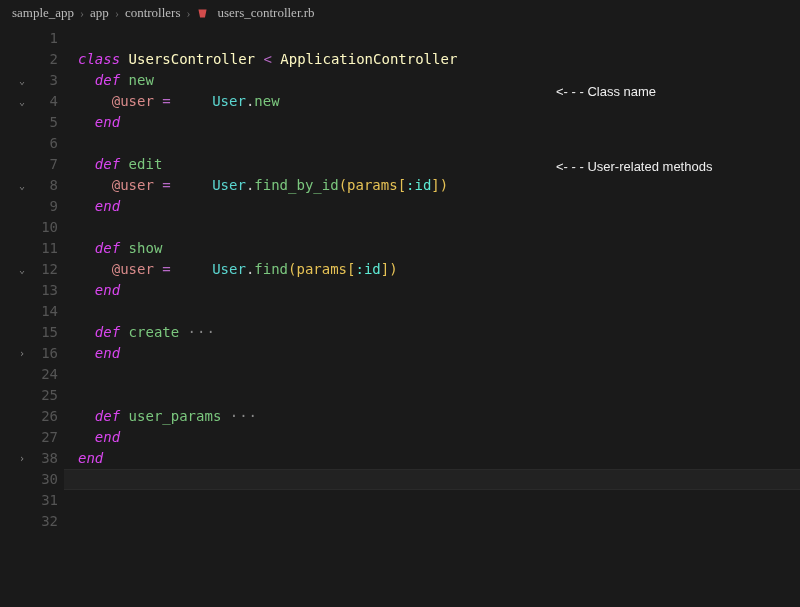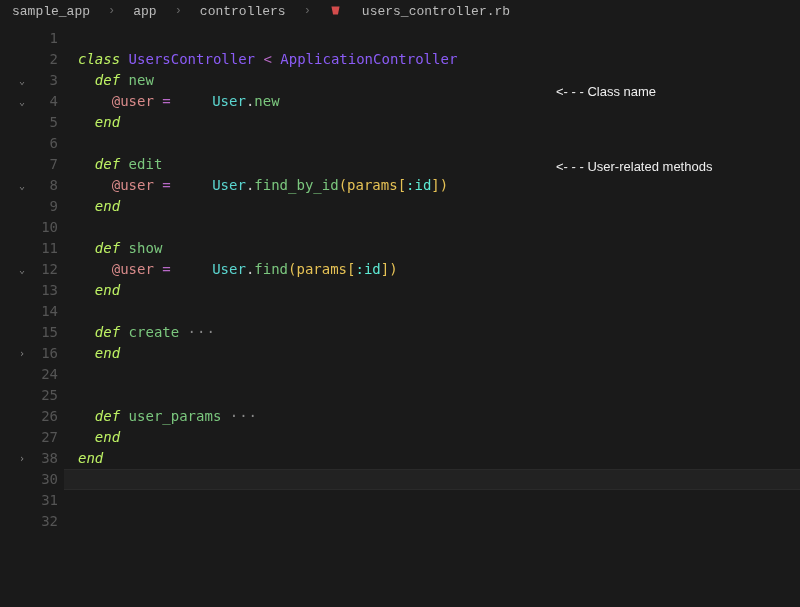--- a/index.html
+++ b/index.html
@@ -7,26 +7,26 @@
     background: #1a1a1a;
     color: #ccc;
     font-family: "Menlo", "Consolas", monospace;
     font-size: 14px;
     width: 800px;
     height: 607px;
     overflow: hidden;
   }
   .breadcrumbs {
     display: flex;
-    align-items: flex-start;
-    gap: 18px;
+    align-items: center;
+    gap: 6px;
     padding: 4px 12px;
     font-size: 13px;
     color: #999;
-    font-family: Liberation Mono, monospace;
+    font-family: Liberation Serif, serif;
     height: 26px;
   }
   .breadcrumbs .sep {
     color: #666;
     font-size: 12px;
   }
   .breadcrumbs .crumb { color: #bbb; cursor: pointer; }
   .breadcrumbs .file-icon {
     display: inline-flex;
     align-items: center;
@@ -82,22 +82,22 @@
     color: #eee;
     font-family: -apple-system, "Segoe UI", sans-serif;
     font-size: 13px;
     white-space: nowrap;
   }
   .ann {
     position: absolute;
   }
   
   .c-comment { color: #6b6b6b; font-style: italic; }
-  .c-kw { color: #bef264; font-style: italic; }
-  .c-class { color: #8b5cf6; }
+  .c-kw { color: #d946ef; font-style: italic; }
+  .c-class { color: #fef9c3; }
   .c-op { color: #b869c7; }
   .c-ivar { color: #d88a8a; }
   .c-const { color: #5bd6d0; margin-left: 33px; }
   .c-method { color: #7bc77e; }
   .c-paren { color: #e6c255; }
   .c-sym { color: #5eead4; }
   .c-dots { color: #888; letter-spacing: 1px; }
   .cursor-line {
     position: absolute;
     left: -14px;

